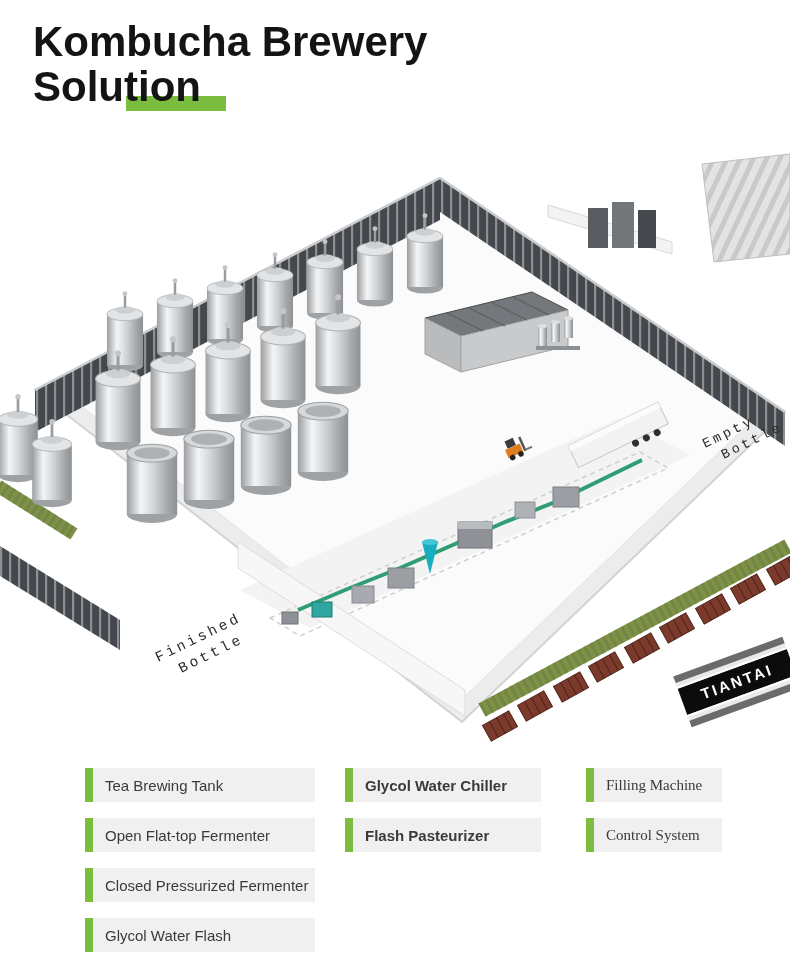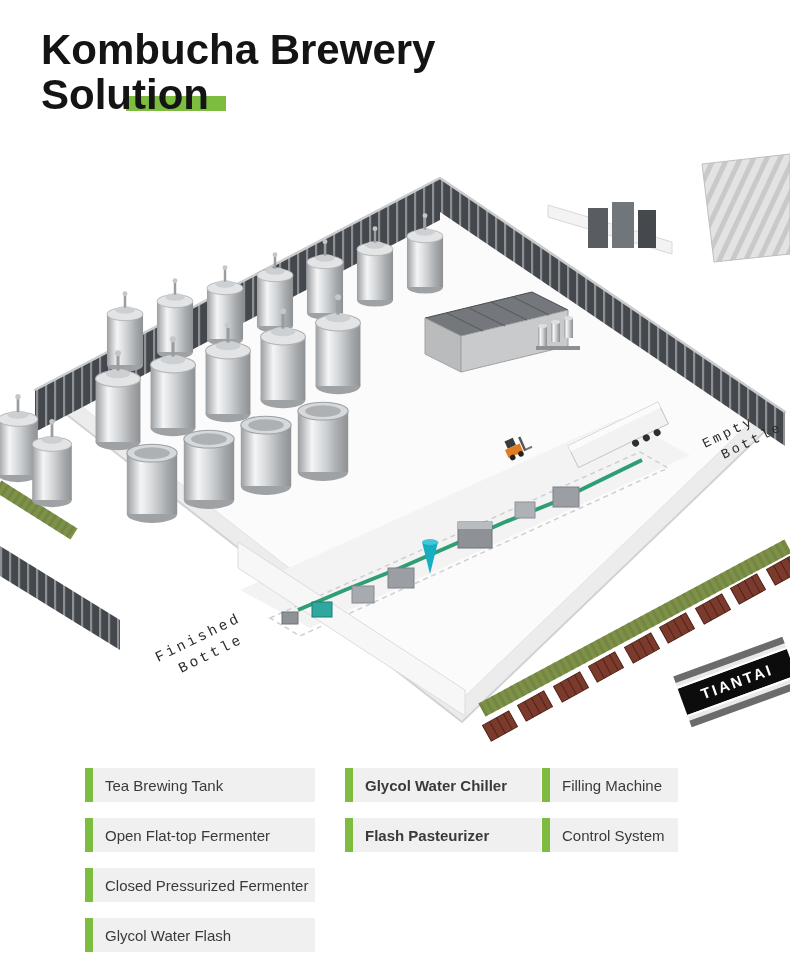--- a/index.html
+++ b/index.html
@@ -7,39 +7,39 @@
     --legend-bg:#f0f0f0;
     --legend-text:#3a3a3a;
   }
   html,body{margin:0;padding:0;}
   body{
     width:790px;height:972px;background:#ffffff;position:relative;overflow:hidden;
     font-family:"Liberation Sans", sans-serif;
   }
   
   .header{position:absolute;left:30px;top:16px;z-index:2;}
-  .header h1{margin:11px;font-size:42px;line-height:45px;font-weight:700;color:#141414;}
+  .header h1{margin:3px;font-size:42px;line-height:45px;font-weight:700;color:#141414;}
   .header h1 span{display:block;position:relative;z-index:2;}
   .title-underline{
     position:absolute;left:96px;top:80px;width:100px;height:15px;
     background:var(--accent-green,#7cbd3f);z-index:1;
   }
   
   .scene{position:absolute;left:0;top:150px;width:790px;height:605px;}
   .scene svg{display:block;}
   .floor-label{
     font-family:"Liberation Mono", monospace;
     fill:#2b2b2b;letter-spacing:3px;
   }
   
   .legend{position:absolute;left:0;top:768px;width:760px;height:200px;}
   .legend-col{position:absolute;top:0;}
   .col-0{left:85px;width:230px;}
   .col-1{left:345px;width:196px;font-weight:bold;}
-  .col-2{left:542px;width:136px;}
+  .col-2{left:586px;width:136px;font-family:Liberation Serif, serif;}
   .legend-item{
     height:34px;margin-bottom:16px;box-sizing:border-box;
     background:var(--legend-bg,#f0f0f0);
     border-left:8px solid var(--accent-green,#7cbd3f);
     display:flex;align-items:center;padding-left:12px;
     font-size:15px;color:var(--legend-text,#3a3a3a);white-space:nowrap;
   }
 </style>
 </head>
 <body>

